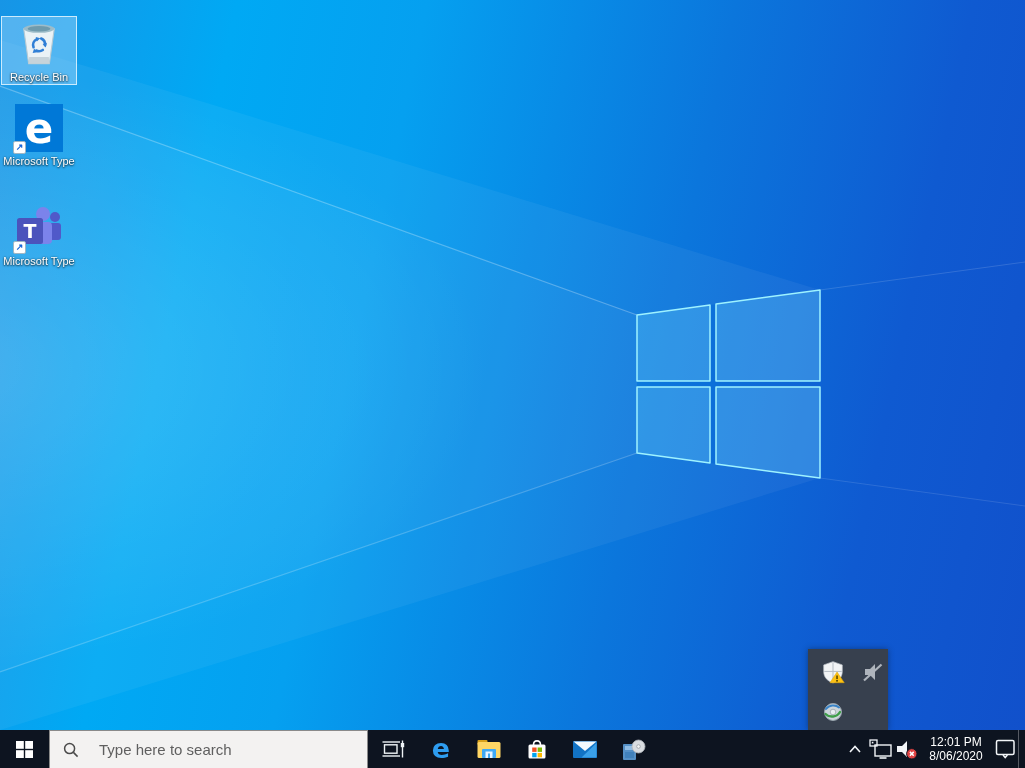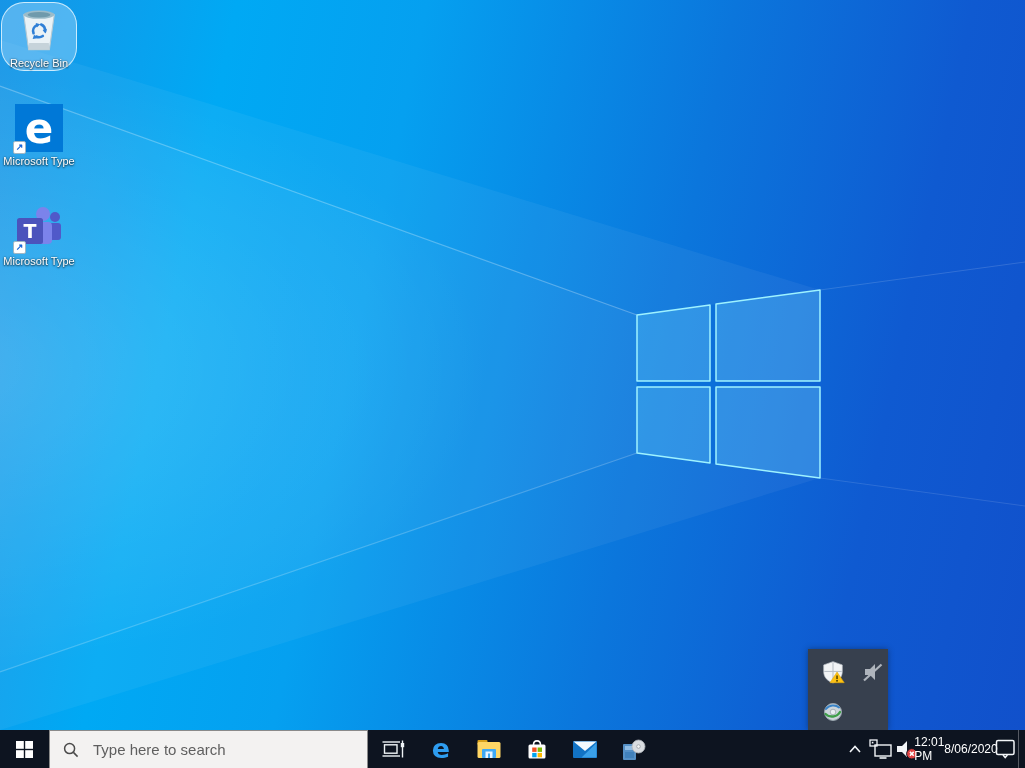--- a/index.html
+++ b/index.html
@@ -53,36 +53,36 @@
     position:absolute; left:0; top:730px; width:1025px; height:38px;
     background:#0d1420; display:flex; align-items:stretch;
   }
   .tb-btn {
     width:48px; height:38px; display:flex; align-items:center; justify-content:center;
     flex:none; cursor:pointer;
   }
   .search-box {
     position:absolute; left:49px; top:0; width:319px; height:38px;
     background:#f3f2f1; border:1px solid #8a8a8a; border-bottom:none;
-    display:flex; align-items:center; gap:14px; padding-left:13px;
+    display:flex; align-items:center; gap:20px; padding-left:13px;
   }
   .search-box input {
     border:none; outline:none; background:transparent; flex:1;
     font-family:"Liberation Sans", sans-serif; font-size:15px; color:#5f5f5f;
   }
   .search-box input::placeholder { color:#5f5f5f; opacity:1; }
 
   .apps { position:absolute; left:369px; top:0; display:flex; }
 
   .tray {
     position:absolute; right:0; top:0; height:38px; display:flex; align-items:center;
   }
   .tray .tb-btn { width:26px; }
   .clock {
-    width:72px; height:32px; display:flex; flex-direction:row;
+    width:72px; height:32px; display:flex; flex-direction:column;
     align-items:center; justify-content:center; color:#fff; cursor:pointer;
   }
   .clock div { font-size:12px; line-height:14px; }
   .action-center { width:40px; }
   .show-desktop { width:7px; height:38px; border-left:1px solid rgba(255,255,255,.3); cursor:pointer; }
 </style>
 </head>
 <body>
 
 <div class="desktop">
@@ -96,21 +96,21 @@
     <line x1="820" y1="290" x2="1025" y2="262" stroke="rgba(255,255,255,0.14)" stroke-width="1"></line>
     <line x1="820" y1="478" x2="1025" y2="506" stroke="rgba(255,255,255,0.12)" stroke-width="1"></line>
     <g fill="rgba(135,226,255,0.30)" stroke="#9ef2ff" stroke-width="1.5" stroke-linejoin="round">
       <polygon points="637,315 710,305 710,381 637,381"></polygon>
       <polygon points="716,304 820,290 820,381 716,381"></polygon>
       <polygon points="637,387 710,387 710,463 637,453"></polygon>
       <polygon points="716,387 820,387 820,478 716,464"></polygon>
     </g>
   </svg>
 
-  <div class="desk-icon selected" style="top:2px;border-radius:23px;">
+  <div class="desk-icon selected" style="top:16px;">
     <div class="glyph-wrap">
       <svg width="48" height="48" viewBox="0 0 44 44">
         <polygon points="8,8 36,8 31.5,40 12.5,40" fill="#eaf2f6" stroke="#b5c9d3" stroke-width="1"></polygon>
         <polygon points="13,34 31,34 31.5,40 12.5,40" fill="#c6d3da"></polygon>
         <ellipse cx="22" cy="8" rx="14" ry="3.8" fill="#9dbcc9"></ellipse>
         <ellipse cx="22" cy="8" rx="10.5" ry="2.6" fill="#6f9aac"></ellipse>
         <g stroke="#2f7fd6" stroke-width="2.4" fill="none" stroke-linecap="round">
           <path d="M17 25 A6 6 0 0 1 20 17.5"></path>
           <path d="M24 17 A6 6 0 0 1 27.5 23"></path>
           <path d="M25.5 27.5 A6 6 0 0 1 19.5 28"></path>

